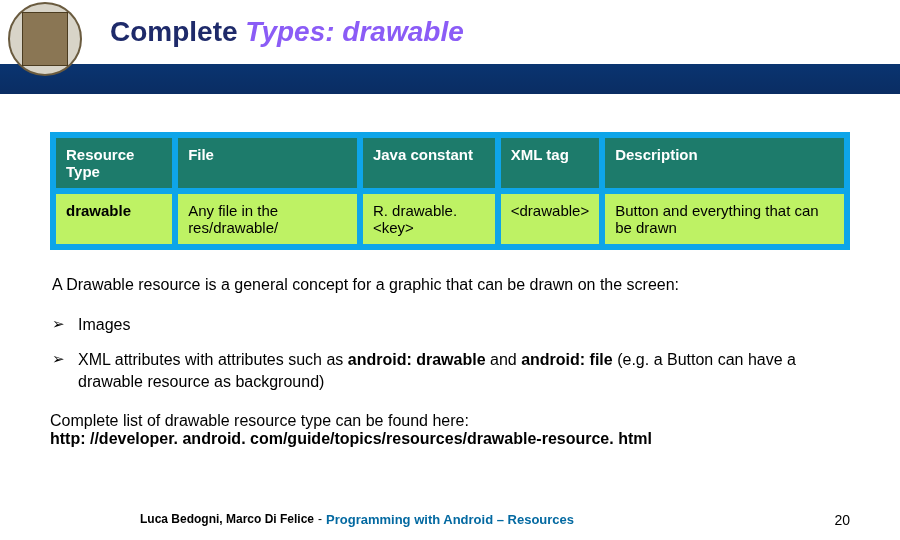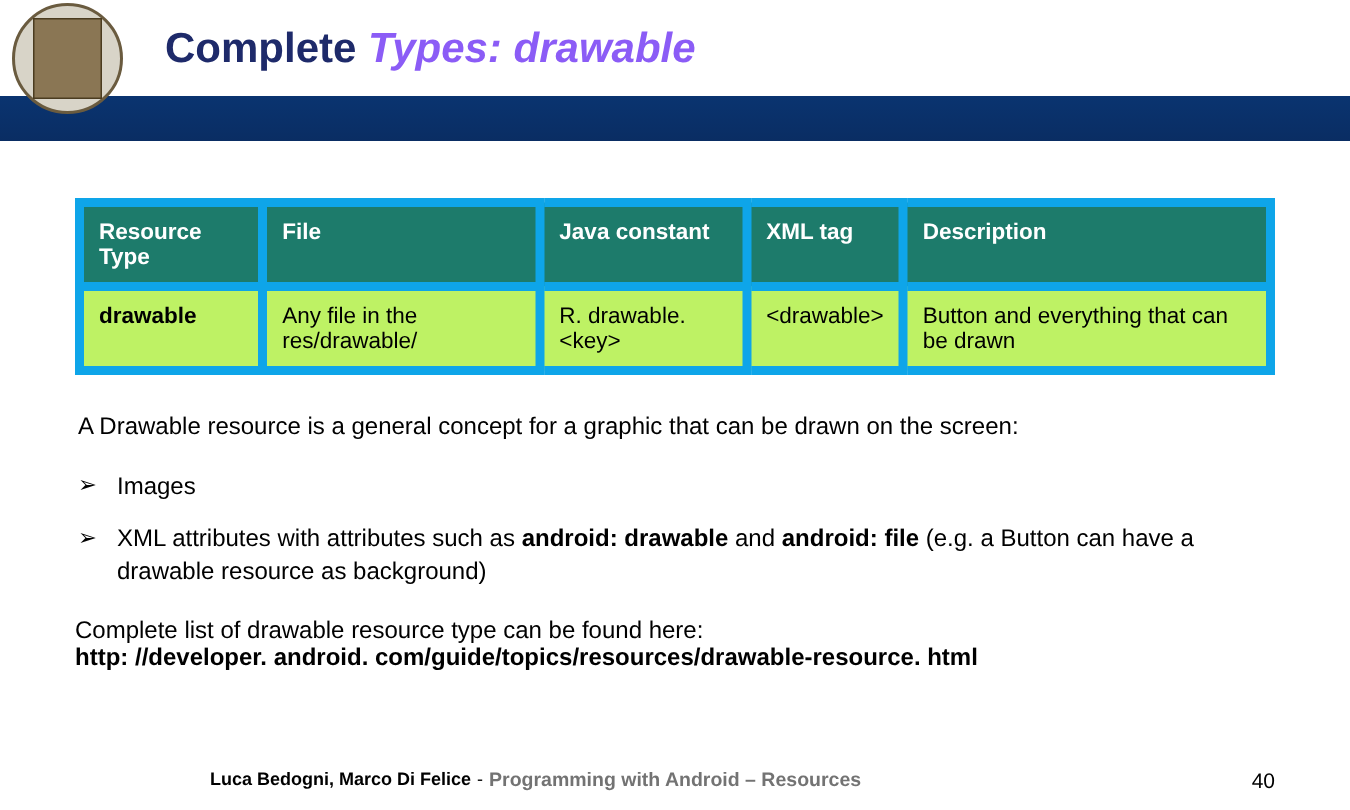--- a/index.html
+++ b/index.html
@@ -46,21 +46,21 @@
   .body-text { margin-top: 24px; font-size: 16px; color: #000000; line-height: 1.35; padding: 0 2px; }
   .bullets { margin-top: 18px; padding-left: 28px; }
   .bullets li { list-style: none; position: relative; margin-bottom: 14px; font-size: 16px; line-height: 1.35; }
   .bullets li::before { content: "➢"; position: absolute; left: -26px; color: #000; font-size: 15px; }
   .bullets li .lead { }
   .link-line { margin-top: 20px; font-size: 16px; }
   .link-line .url { font-weight: bold; }
   .footer { position: absolute; bottom: 12px; left: 0; right: 0; padding: 0 50px 0 140px; display: flex; align-items: flex-start; font-size: 12px; color: #000; }
   .footer .authors { font-weight: bold; }
   .footer .sep { margin: 0 4px; }
-  .footer .prog { color: #737373; font-weight: bold; font-size: 13px; }
+  .footer .prog { color: #0369a1; font-weight: bold; font-size: 13px; }
   .footer .pagenum { margin-left: auto; font-size: 14px; color: #000; }
 </style>
 </head>
 <body>
 
 <div class="title-bar">
   <div class="logo">
     <div class="logo-inner"></div>
   </div>
   <h1 class="title">
@@ -105,14 +105,14 @@
   <div class="link-line">
     <div>Complete list of drawable resource type can be found here:</div>
     <div class="url">http: //developer. android. com/guide/topics/resources/drawable-resource. html</div>
   </div>
 </div>
 
 <div class="footer">
   <span class="authors">Luca Bedogni, Marco Di Felice</span>
   <span class="sep">-</span>
   <span class="prog">Programming with Android – Resources</span>
-  <span class="pagenum">40</span>
+  <span class="pagenum">20</span>
 </div>
 
 </body></html>

